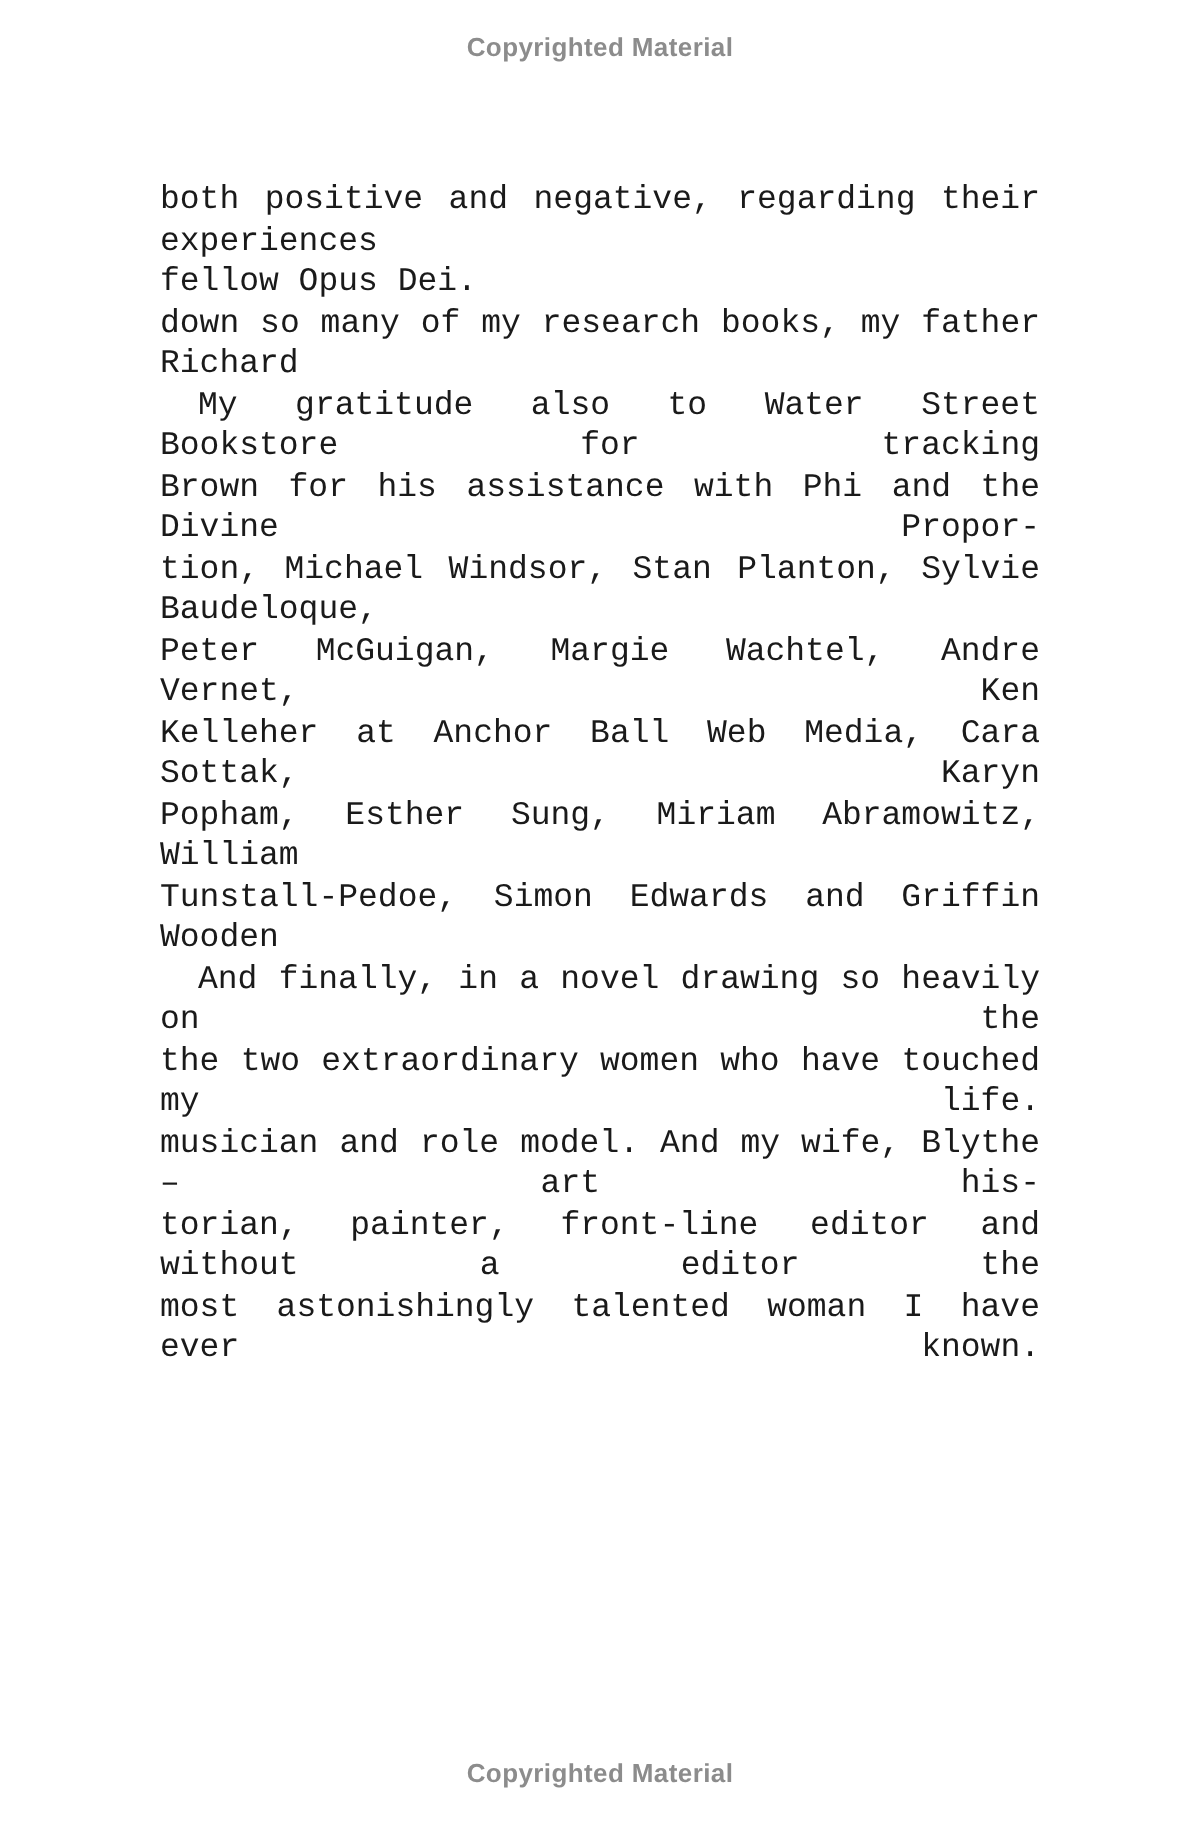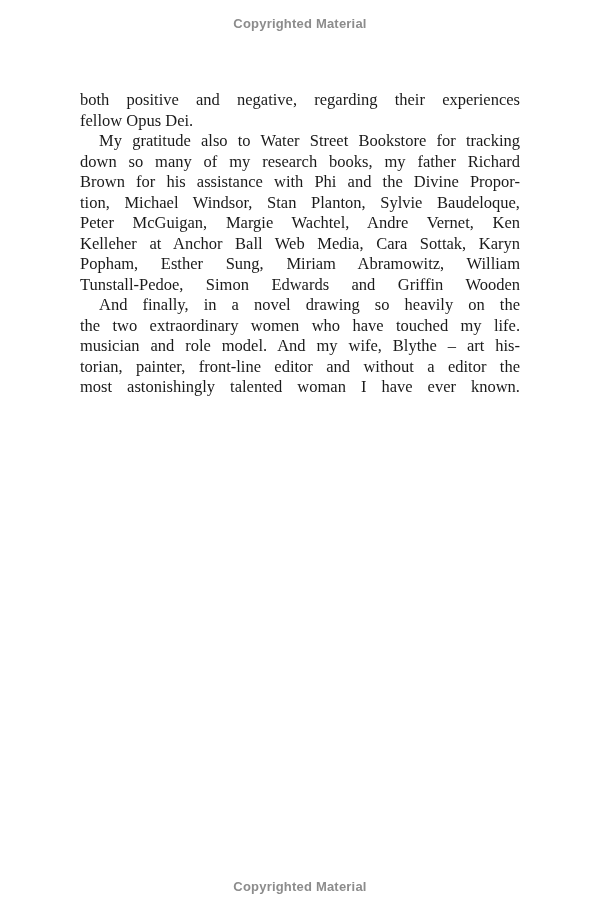--- a/index.html
+++ b/index.html
@@ -25,21 +25,21 @@
     color: #8c8c8c;
     letter-spacing: 0.2px;
   }
   .notice.top { top: 16px; }
   .notice.bottom { top: 879px; }
   .text-block {
     position: absolute;
     left: 80px;
     top: 90px;
     width: 440px;
-    font-family: Liberation Serif, serif;
+    font-family: Liberation Mono, monospace;
     font-size: 16.5px;
     line-height: 20.5px;
     color: #1a1a1a;
   }
   .paragraph { margin: 0; padding: 0; }
   .line {
     text-align: justify;
     text-align-last: justify;
     white-space: normal;
   }
@@ -58,22 +58,22 @@
   <div class="notice top">Copyrighted Material</div>
 
   <div class="text-block">
 
     <div class="paragraph">
       <div class="line">both positive and negative, regarding their experiences</div>
       <div class="line left">fellow Opus Dei.</div>
     </div>
 
     <div class="paragraph">
+      <div class="line">down so many of my research books, my father Richard</div>
       <div class="line indent">My gratitude also to Water Street Bookstore for tracking</div>
-      <div class="line">down so many of my research books, my father Richard</div>
       <div class="line">Brown for his assistance with Phi and the Divine Propor-</div>
       <div class="line">tion, Michael Windsor, Stan Planton, Sylvie Baudeloque,</div>
       <div class="line">Peter McGuigan, Margie Wachtel, Andre Vernet, Ken</div>
       <div class="line">Kelleher at Anchor Ball Web Media, Cara Sottak, Karyn</div>
       <div class="line">Popham, Esther Sung, Miriam Abramowitz, William</div>
       <div class="line">Tunstall-Pedoe, Simon Edwards and Griffin Wooden</div>
     </div>
 
     <div class="paragraph">
       <div class="line indent">And finally, in a novel drawing so heavily on the</div>

